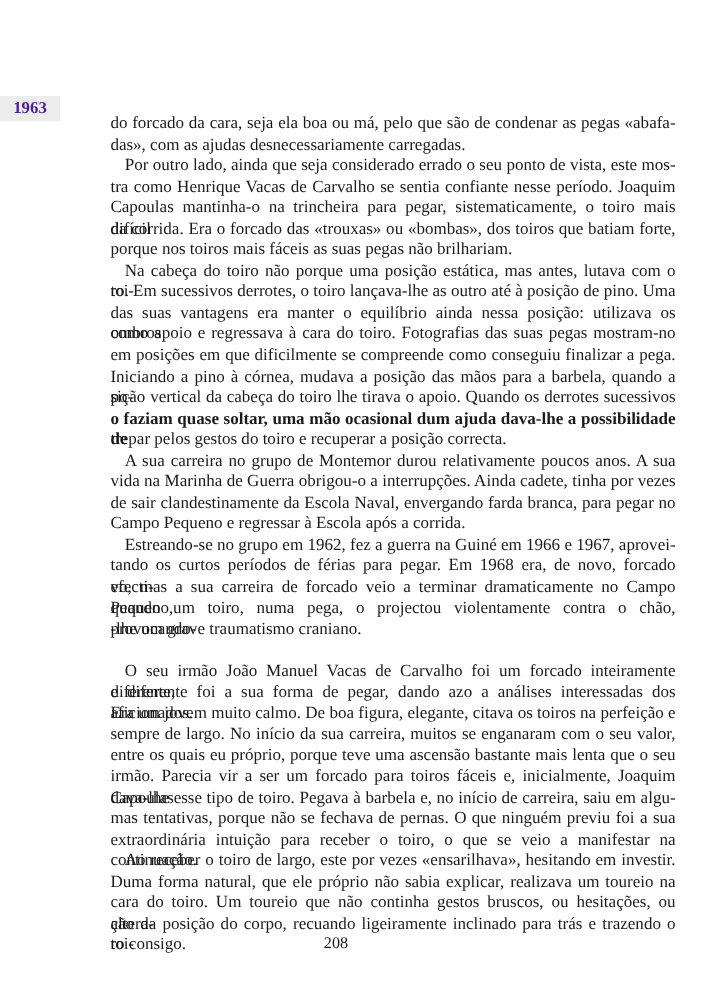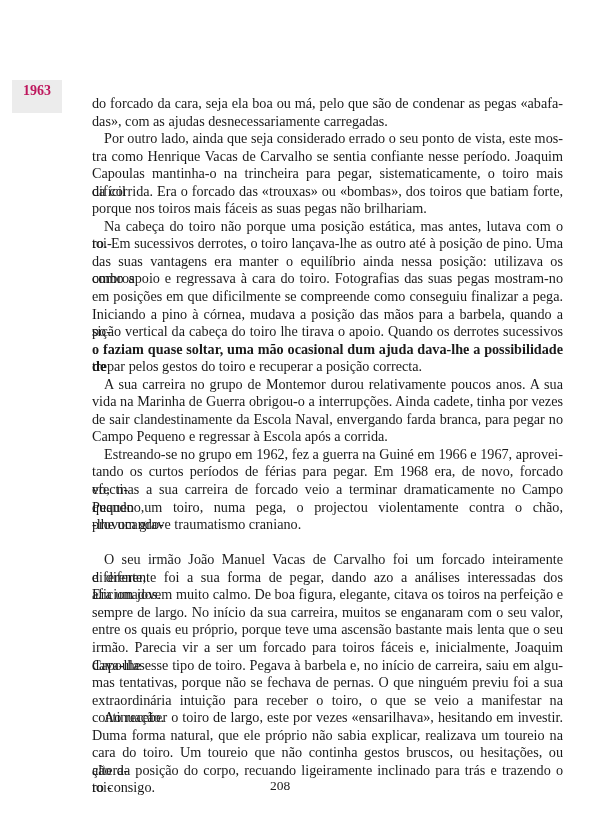--- a/index.html
+++ b/index.html
@@ -2,24 +2,24 @@
 <html><head>
   <meta charset="utf-8">
   <style>
     html, body { margin: 0; padding: 0; background: #ffffff; }
     body {
       width: 600px; height: 835px; position: relative; overflow: hidden;
       font-family: "Liberation Serif", "DejaVu Serif", serif;
       color: #1a1a1a;
     }
     .year-box {
-      position: absolute; left: 12px; top: 80px; width: 50px; height: 33px;
+      position: absolute; left: 0; top: 80px; width: 50px; height: 21px;
       background: #ececec;
       font-weight: bold; font-size: 14px; line-height: 21px;
-      text-align: center; color: #be185d;
+      text-align: center; color: #4c1d95;
     }
     .text {
       position: absolute; left: 92px; top: 69px; width: 471px;
       font-size: 14.2px; line-height: 17.55px;
       text-align: justify;
     }
     .line {
       display: block; white-space: nowrap;
       text-align: justify; text-align-last: justify;
       height: 17.55px;

